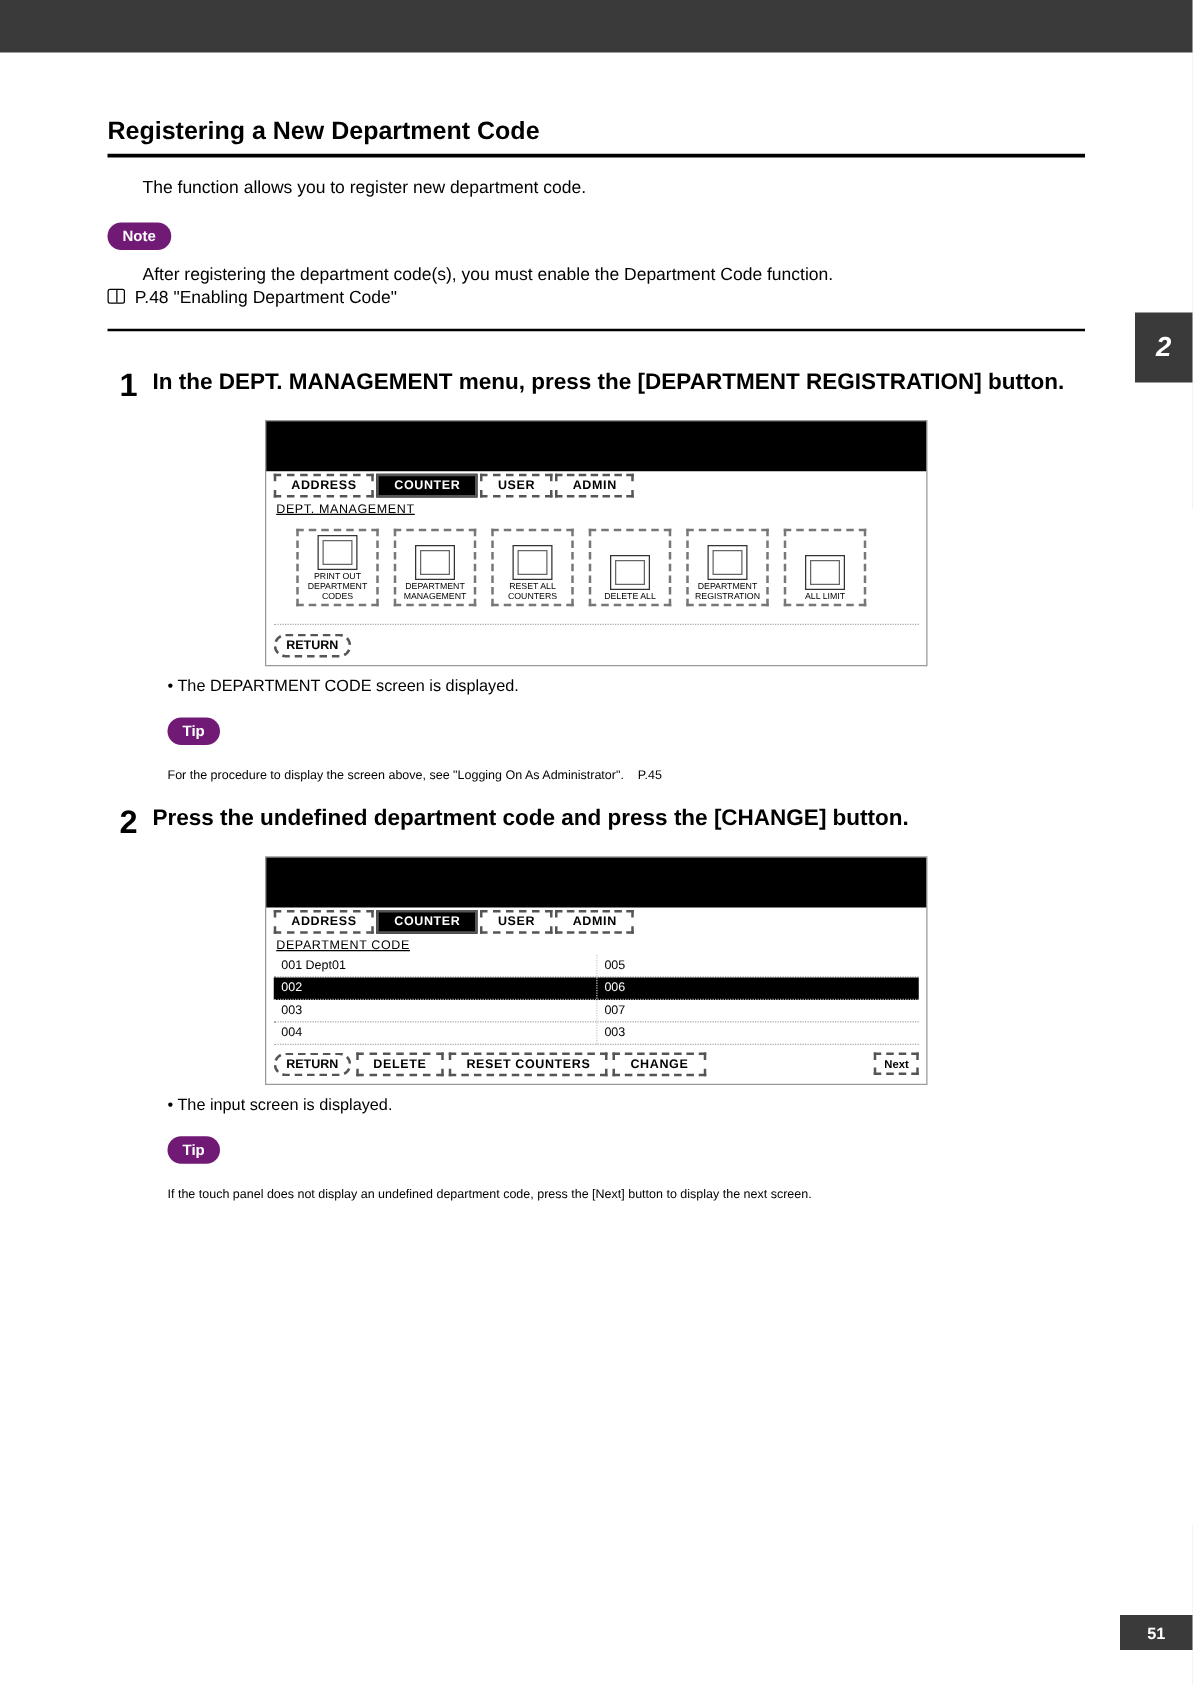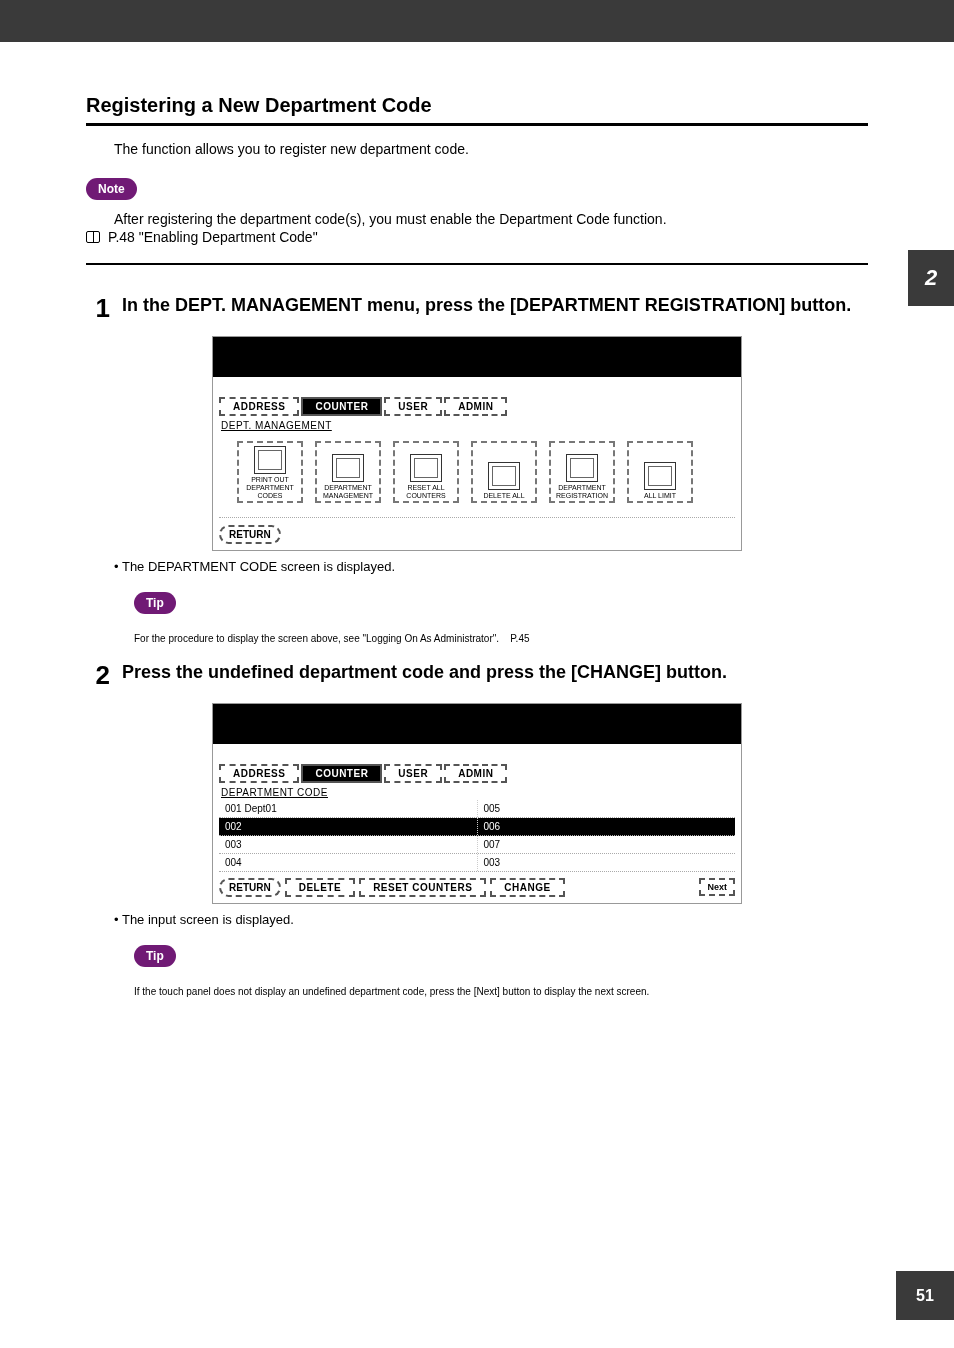--- a/index.html
+++ b/index.html
@@ -13,26 +13,26 @@
   .body-text { font-size: 14px; line-height: 1.4; margin-left: 28px; }
   .badge { display: inline-block; background: #701a75; color: #fff; font-size: 12px; font-weight: bold; padding: 4px 12px; border-radius: 12px; margin: 18px 0 10px 0; }
   .ref-line { font-size: 14px; }
   .ref-line .book-icon { display: inline-block; width: 14px; height: 12px; border: 1px solid #000; border-radius: 2px; vertical-align: -1px; margin-right: 4px; position: relative; }
   .ref-line .book-icon::after { content: ""; position: absolute; left: 50%; top: 0; bottom: 0; width: 1px; background: #000; }
   .step { padding-top: 6px; }
   .step-row { display: flex; align-items: flex-start; gap: 12px; margin-top: 8px; }
   .step-num { font-size: 26px; font-weight: bold; width: 24px; text-align: right; flex-shrink: 0; }
   .step-text { font-size: 18px; font-weight: bold; line-height: 1.35; }
   .sub { margin-left: 48px; }
-  .bullet { font-size: 13px; margin-top: 8px; margin-left: 28px; }
+  .bullet { font-size: 13px; margin-top: 8px; margin-left: 48px; }
   .tip-text { font-size: 10px; margin-top: 8px; margin-left: 48px; line-height: 1.35; }
 
   .screenshot { width: 530px; margin: 12px auto 0 auto; border: 1px solid #999; background: #fff; }
   .ss-top { height: 40px; background: #000; }
-  .ss-tabs { display: flex; gap: 2px; padding: 20px 6px 0 6px; align-items: center; }
+  .ss-tabs { display: flex; gap: 2px; padding: 2px 6px 0 6px; align-items: center; }
   .ss-tab { border: 2px dashed #555; font-size: 10px; font-weight: bold; padding: 2px 12px; background: #fff; text-align: center; letter-spacing: 0.5px; }
   .ss-tab.active { background: #000; color: #fff; border-style: solid; }
   .ss-label { font-size: 10px; letter-spacing: 0.5px; padding: 4px 8px 2px 8px; text-decoration: underline; }
   .icon-row { display: flex; gap: 12px; padding: 8px 24px 12px 24px; }
   .icon-btn { border: 2px dashed #777; width: 66px; height: 62px; display: flex; flex-direction: column; align-items: center; justify-content: flex-end; padding: 2px; background: #fff; }
   .icon-btn .fake-icon { width: 32px; height: 28px; border: 1px solid #333; margin-bottom: 2px; position: relative; }
   .icon-btn .fake-icon::before { content: ""; position: absolute; inset: 3px; border: 1px solid #666; }
   .icon-caption { font-size: 7px; text-align: center; line-height: 1.1; }
   .dotrule { border: 0; border-top: 1px dotted #aaa; margin: 2px 6px 0 6px; }
   .ss-bottom { padding: 6px; }
@@ -40,21 +40,21 @@
 
   .ss-list { padding: 0 6px; }
   .ss-row { display: flex; border-bottom: 1px dotted #aaa; font-size: 10px; }
   .ss-cell { flex: 1; padding: 3px 6px; border-right: 1px dotted #ccc; }
   .ss-cell:last-child { border-right: none; }
   .ss-row.highlight { background: #000; color: #fff; }
   .ss-footer { display: flex; align-items: center; gap: 4px; padding: 6px; }
   .nextbtn { margin-left: auto; border: 2px dashed #555; font-size: 9px; font-weight: bold; padding: 2px 6px; }
 
   .side-tab { position: absolute; right: 0; top: 250px; width: 46px; height: 56px; background: #3a3a3a; color: #fff; display: flex; align-items: center; justify-content: center; font-size: 22px; font-style: italic; font-weight: bold; }
-  .page-num { position: absolute; right: 0; bottom: 28px; width: 58px; height: 49px; background: #3a3a3a; color: #fff; display: flex; align-items: center; justify-content: center; font-size: 16px; font-weight: bold; }
+  .page-num { position: absolute; right: 0; bottom: 28px; width: 58px; height: 28px; background: #3a3a3a; color: #fff; display: flex; align-items: center; justify-content: center; font-size: 13px; font-weight: bold; }
 </style>
 </head>
 <body>
 
 <div class="page">
   <div class="topbar"></div>
   <div class="side-tab">2</div>
   <div class="page-num">51</div>
 
   <div class="content">

